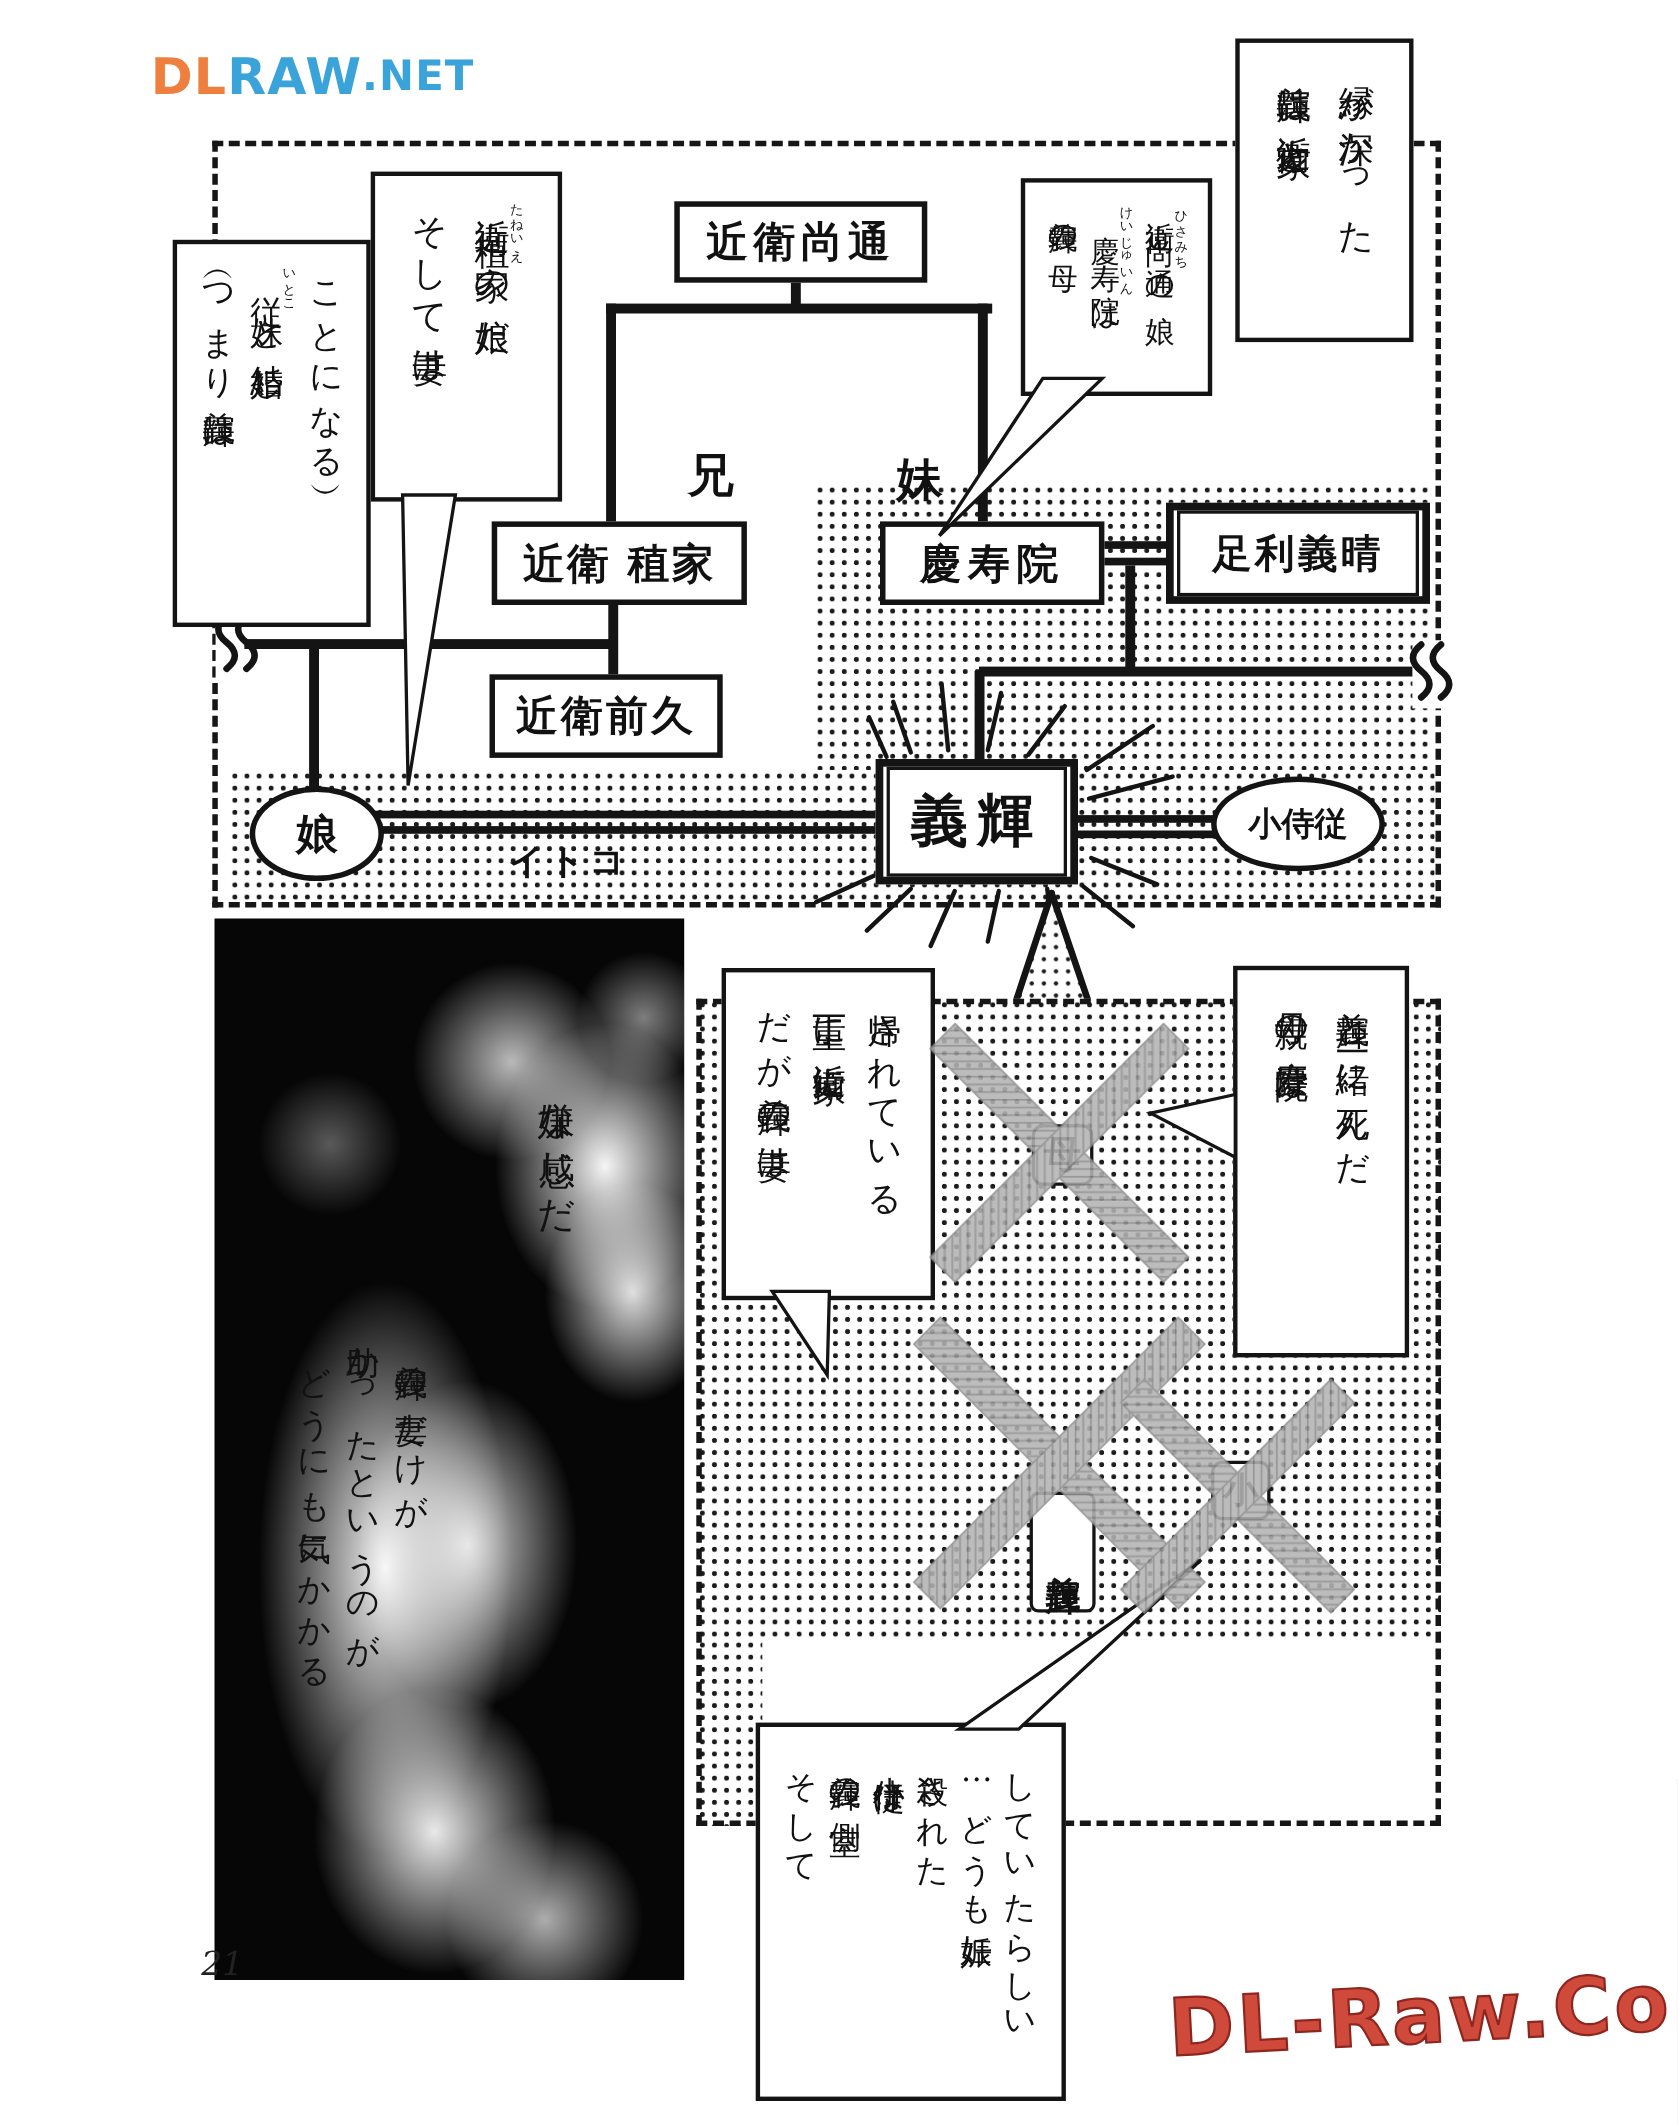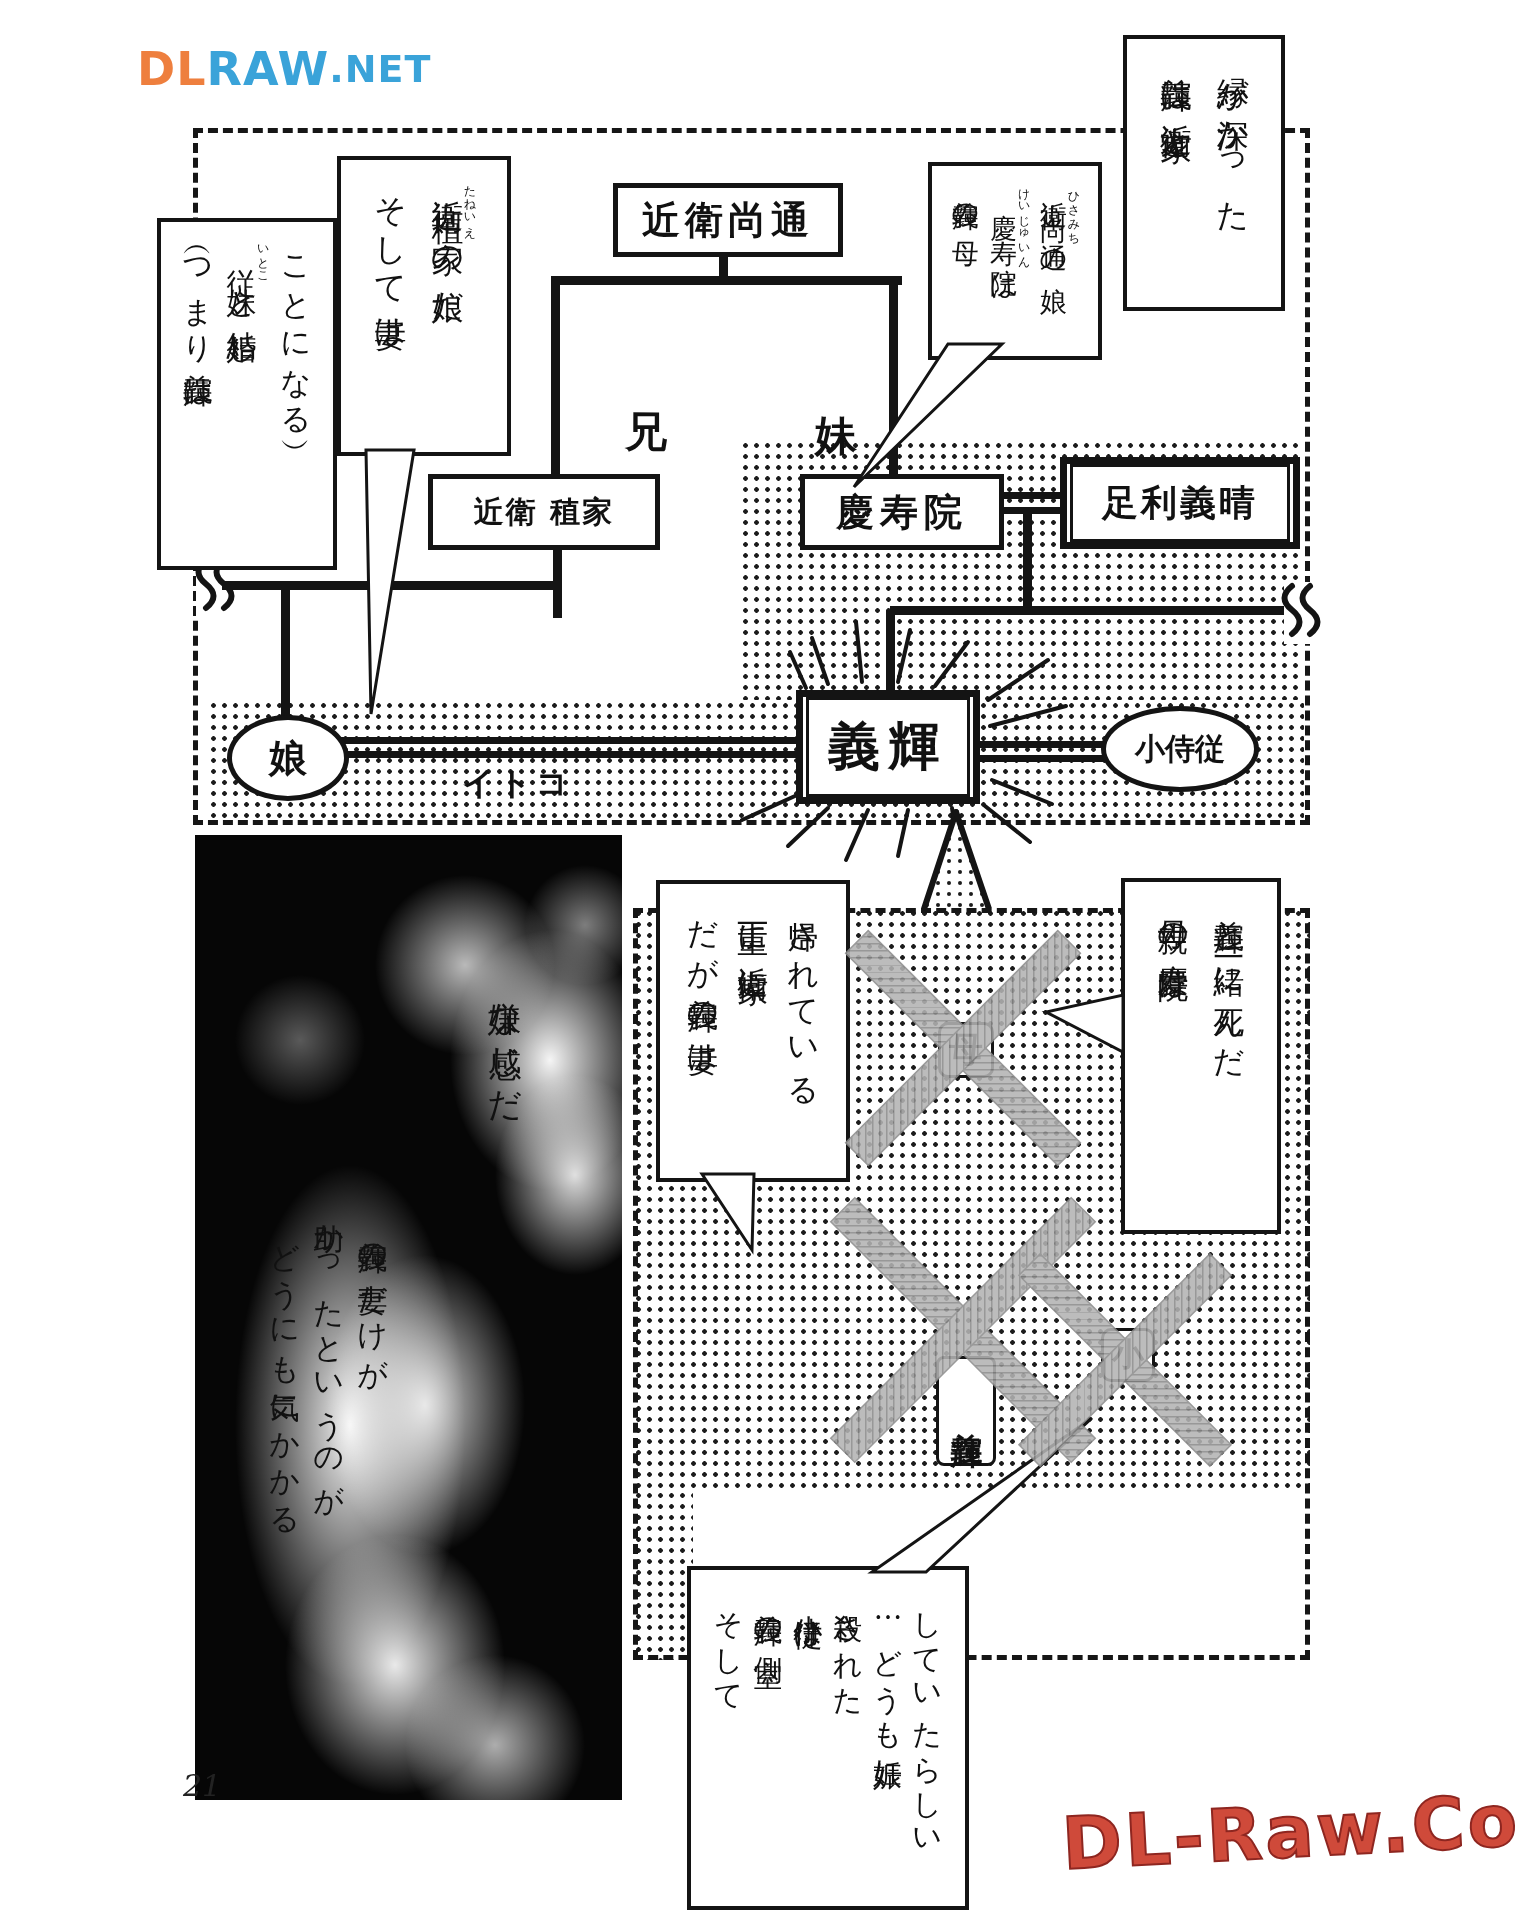--- a/index.html
+++ b/index.html
@@ -162,31 +162,34 @@
   <div class="abs tl" style="left:1012px;top:1332px;width:60px;height:8px;"></div>
   <div class="abs tl" style="left:1012px;top:1354px;width:60px;height:8px;"></div>
 
   <div class="abs dots" style="left:633px;top:908px;width:677px;height:582px;"></div>
   <div class="abs dots" style="left:633px;top:1490px;width:60px;height:170px;"></div>
   <div class="abs panel" style="left:633px;top:908px;width:667px;height:742px;background:transparent;"></div>
 
   <div class="abs tbox" style="left:613px;top:183px;width:220px;height:64px;font-size:38px;letter-spacing:5px;align-items:center;">
       <span>近衛尚通</span>
     </div>
-  <div class="abs tbox" style="left:428px;top:474px;width:222px;height:66px;font-size:30px;letter-spacing:2px;">
+  <div class="abs tbox" style="left:447px;top:474px;width:222px;height:66px;font-size:38px;letter-spacing:2px;">
       <span>近衛 稙家</span>
     </div>
   <div class="abs tbox" style="left:800px;top:474px;width:194px;height:66px;font-size:38px;letter-spacing:6px;">
       <span>慶寿院</span>
     </div>
   <div class="abs tbox dbl" style="left:1060px;top:457px;width:240px;height:92px;box-sizing:border-box;">
     <div class="inner" style="font-size:36px;letter-spacing:3px;">
         <span>足利義晴</span>
       </div>
   </div>
+  <div class="abs tbox" style="left:445px;top:613px;width:202px;height:66px;font-size:38px;letter-spacing:3px;">
+      <span>近衛前久</span>
+    </div>
   <div class="abs tbox dbl" style="left:796px;top:690px;width:184px;height:114px;box-sizing:border-box;">
     <div class="inner" style="font-size:52px;letter-spacing:8px;font-weight:800;">
         <span>義輝</span>
       </div>
   </div>
   <div class="abs tbox ell" style="left:227px;top:715px;width:112px;height:76px;font-size:38px;">
       <span>娘</span>
     </div>
   <div class="abs tbox ell" style="left:1101px;top:706px;width:148px;height:76px;font-size:30px;">
       <span>小侍従</span>

